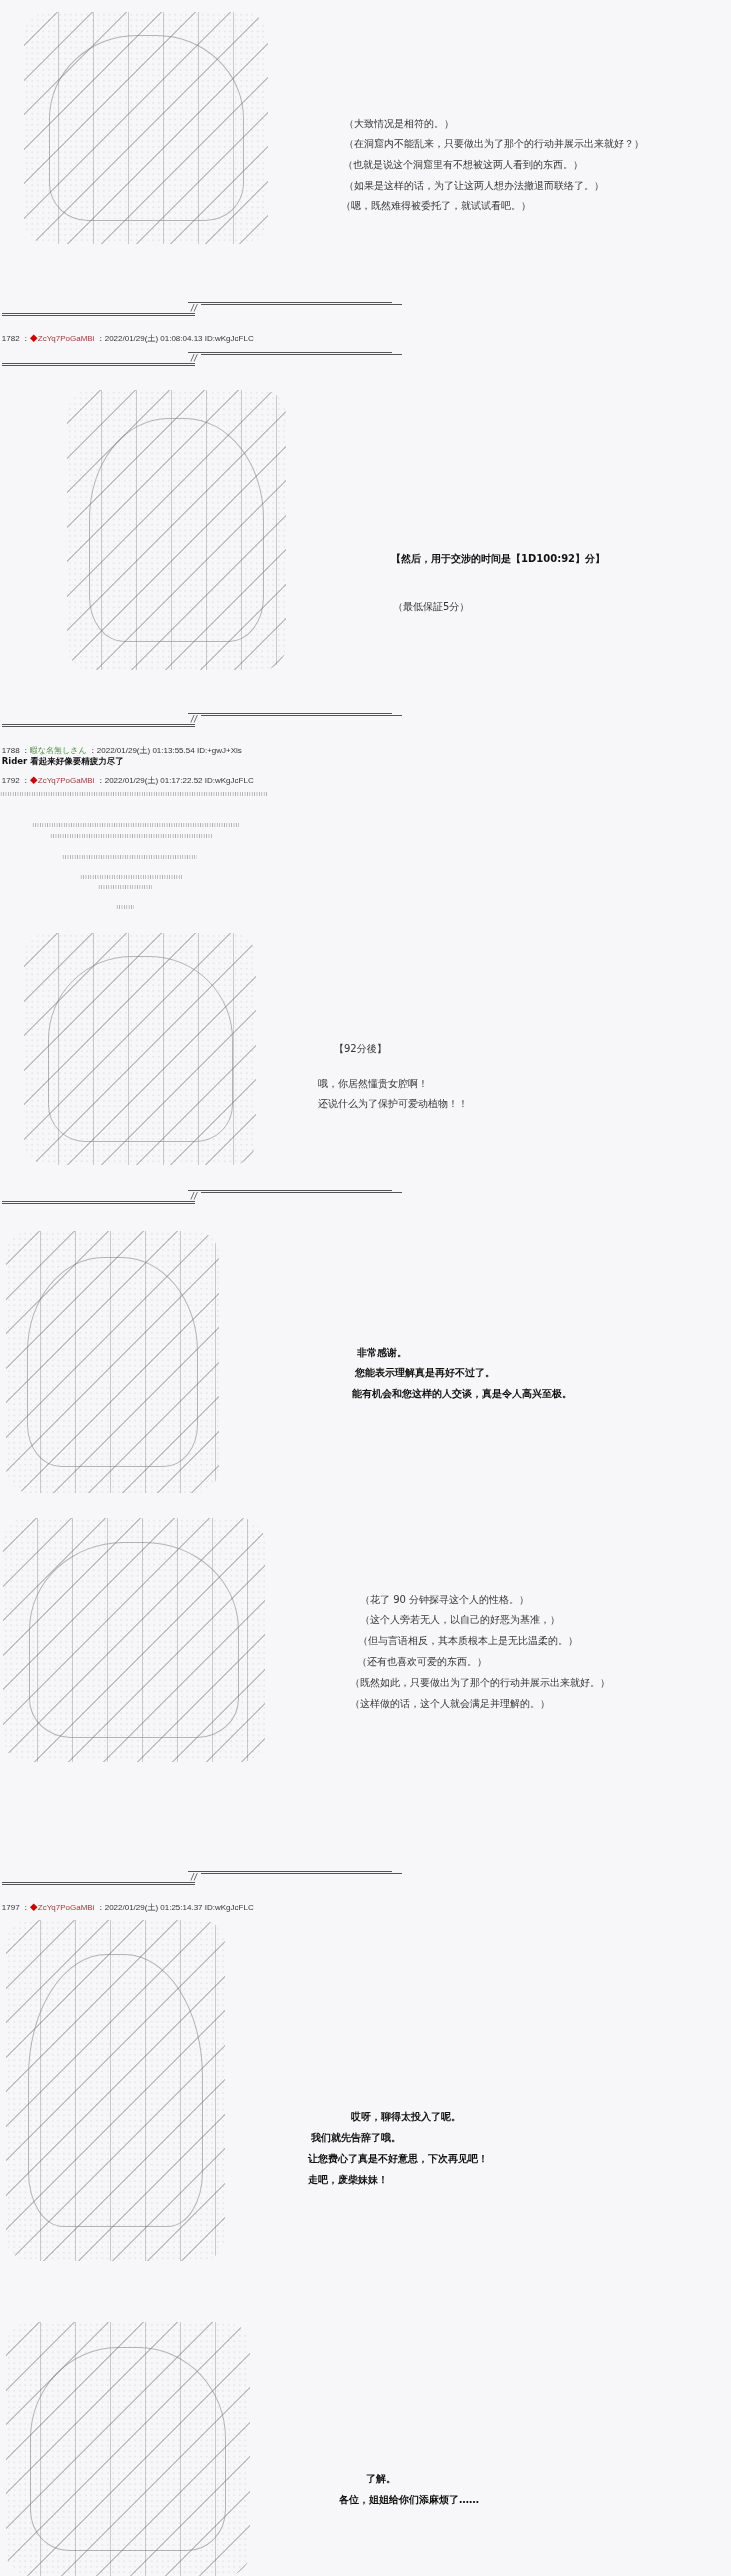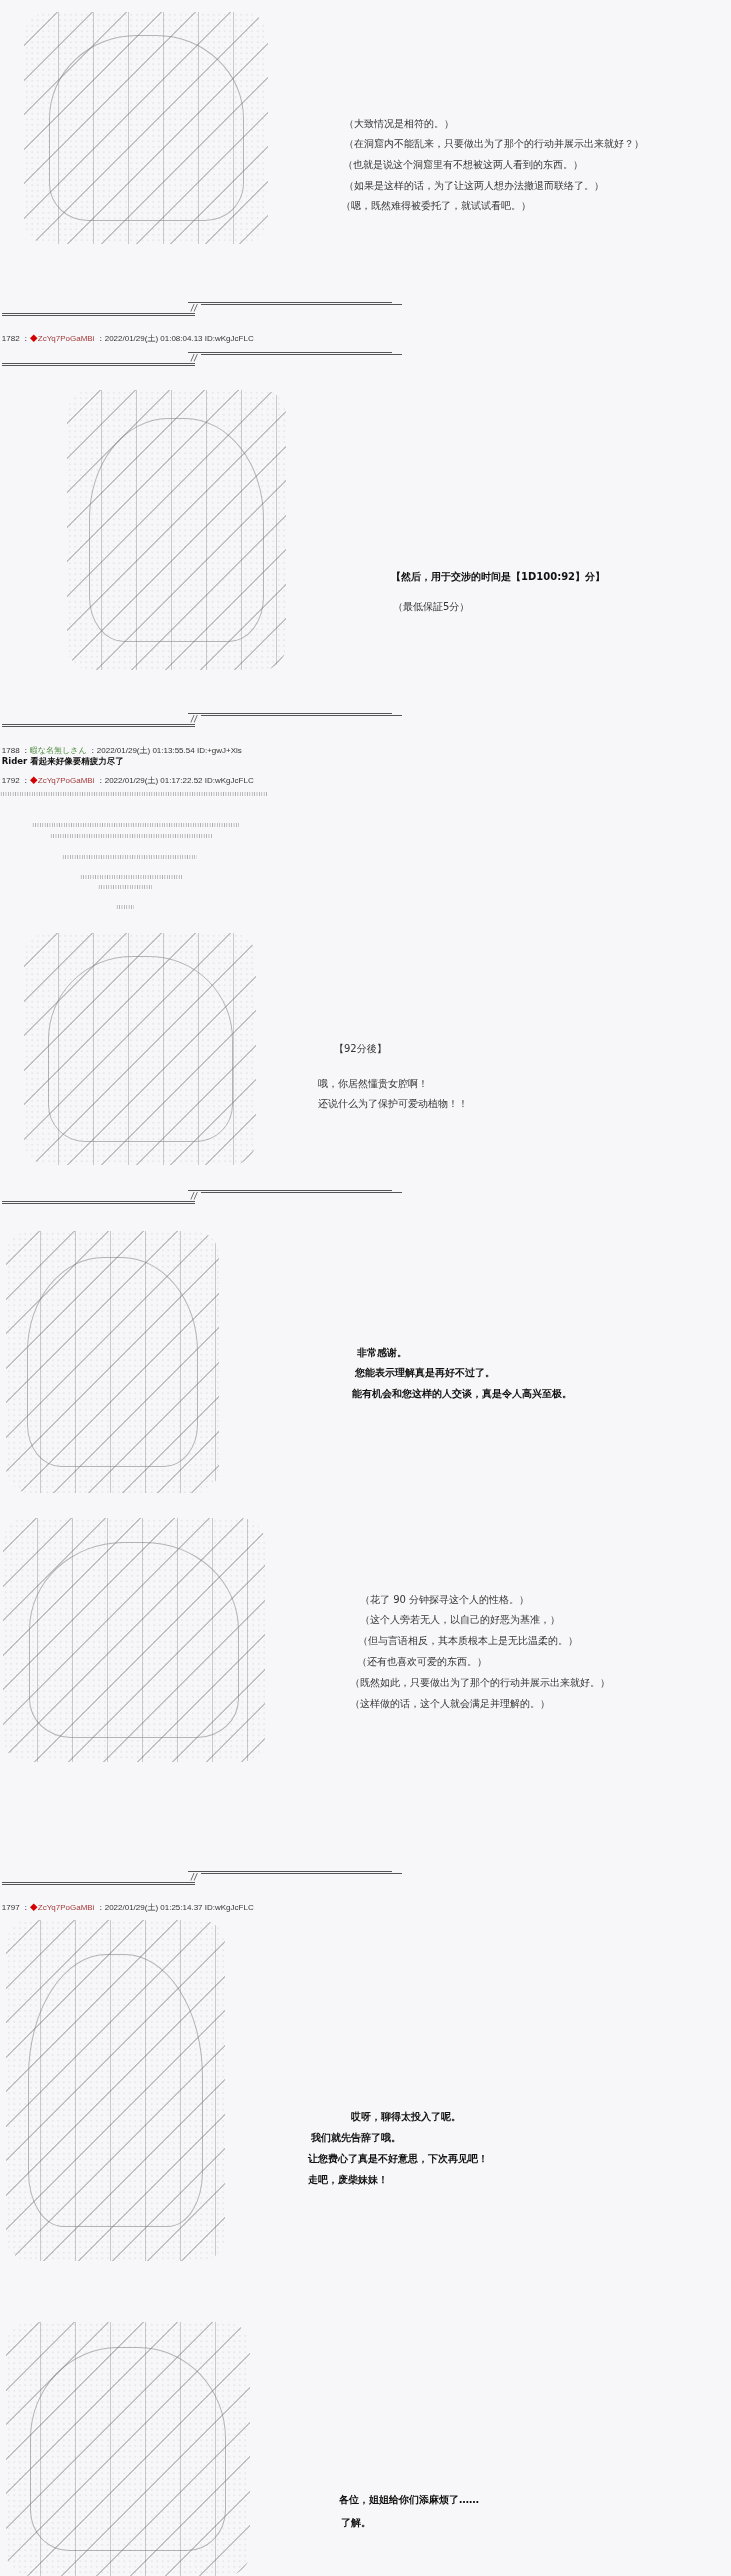--- a/index.html
+++ b/index.html
@@ -95,21 +95,21 @@
     <div class="l2"></div>
     <div class="r1"></div>
     <div class="r2"></div>
   <span class="sl">//</span>
 </div>
 
 <div class="art" style="left:67px;top:390px;width:219px;height:280px;">
     <div class="lines"></div>
   </div>
 <div>
-  <div class="txt b" style="left:391px;top:572px;">【然后，用于交涉的时间是【1D100:92】分】</div>
+  <div class="txt b" style="left:391px;top:554px;">【然后，用于交涉的时间是【1D100:92】分】</div>
   <div class="txt" style="left:393px;top:602px;">（最低保証5分）</div>
 </div>
 
 <div class="sep" style="top:713px;">
   <div class="l1"></div>
     <div class="l2"></div>
     <div class="r1"></div>
     <div class="r2"></div>
   <span class="sl">//</span>
 </div>
@@ -199,16 +199,16 @@
   <div class="txt b" style="left:308px;top:2112px;padding-left:43px;">哎呀，聊得太投入了呢。</div>
   <div class="txt b" style="left:311px;top:2133px;">我们就先告辞了哦。</div>
   <div class="txt b" style="left:308px;top:2154px;">让您费心了真是不好意思，下次再见吧！</div>
   <div class="txt b" style="left:308px;top:2175px;">走吧，废柴妹妹！</div>
 </div>
 
 <div class="art" style="left:6.1px;top:2322px;width:244px;height:254px;">
     <div class="lines"></div>
   </div>
 <div>
-  <div class="txt b" style="left:341px;top:2474px;margin-top:44px;">了解。</div>
+  <div class="txt b" style="left:366px;top:2474px;">了解。</div>
   <div class="txt b" style="left:339px;top:2495px;">各位，姐姐给你们添麻烦了……</div>
 </div>
 
 
 </body></html>

